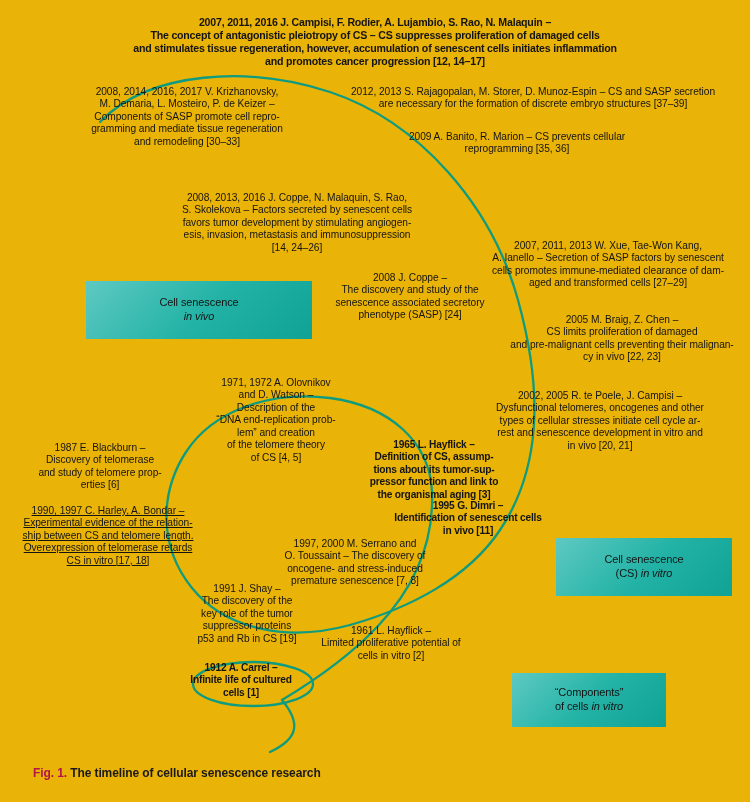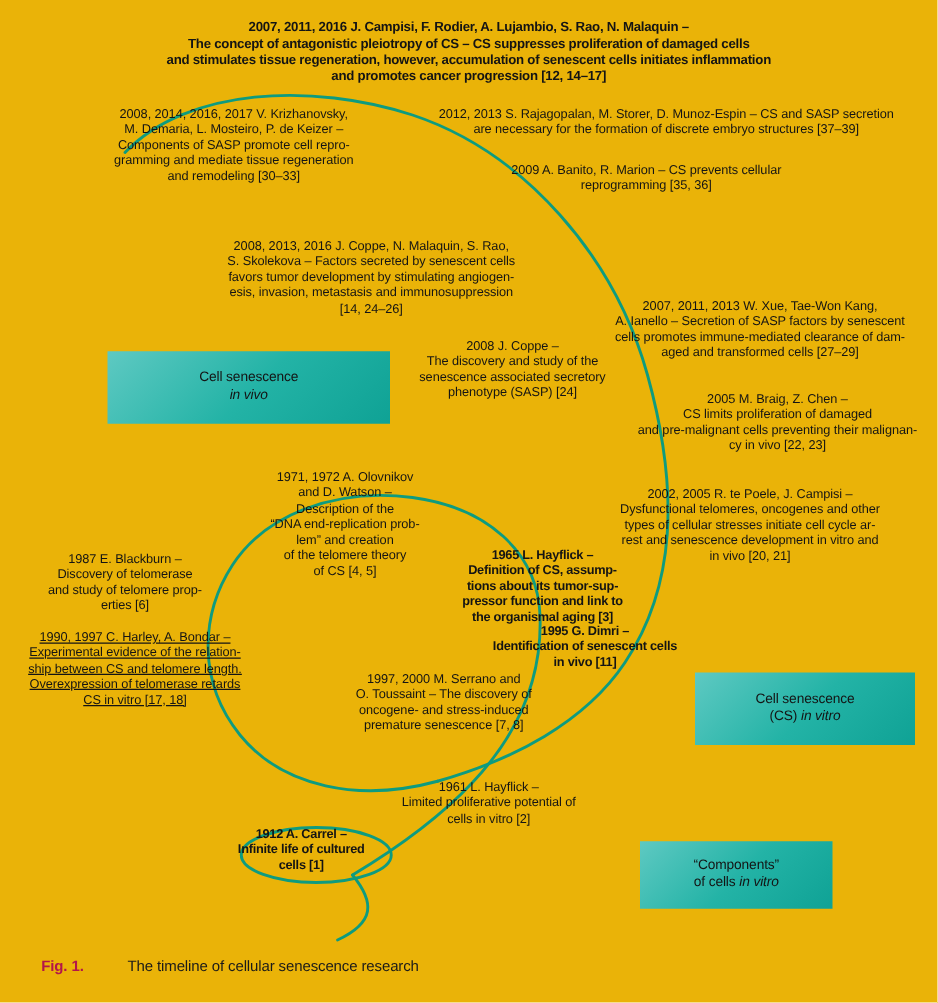--- a/index.html
+++ b/index.html
@@ -56,21 +56,21 @@
   .caption {
     position: absolute;
     font-size: 12px;
     color: #1a1a1a;
     letter-spacing: -0.1px;
   }
   .caption .figlabel {
     color: #b3154a;
     font-weight: bold;
   }
-  .caption .captext { font-weight: normal; margin-left: 32px; }
+  .caption .captext { font-weight: bold; }
 </style>
 </head>
 <body>
 
 <div id="figure">
 
   <svg id="spiral-layer" viewBox="0 0 750 802">
     <g fill="none" stroke="#0e9b7f" stroke-width="2.3" stroke-linecap="round">
 
       <path d="M 100 122
@@ -168,20 +168,25 @@
 
   <div class="note bold" style="left:378px; top:500px; width:180px;">1995 G. Dimri –
 Identification of senescent cells
 in vivo [11]</div>
 
   <div class="note" style="left:252px; top:538px; width:206px;">1997, 2000 M. Serrano and
 O. Toussaint – The discovery of
 oncogene- and stress-induced
 premature senescence [7, 8]</div>
 
+  <div class="note" style="left:168px; top:583px; width:158px;">1991 J. Shay –
+The discovery of the
+key role of the tumor
+suppressor proteins
+p53 and Rb in CS [19]</div>
 
   <div class="note" style="left:296px; top:625px; width:190px;">1961 L. Hayflick –
 Limited proliferative potential of
 cells in vitro [2]</div>
 
   <div class="note bold" style="left:176px; top:662px; width:130px;">1912 A. Carrel –
 Infinite life of cultured
 cells [1]</div>
 
   <div class="tealbox" style="left:86px; top:281px; width:226px; height:58px;">

